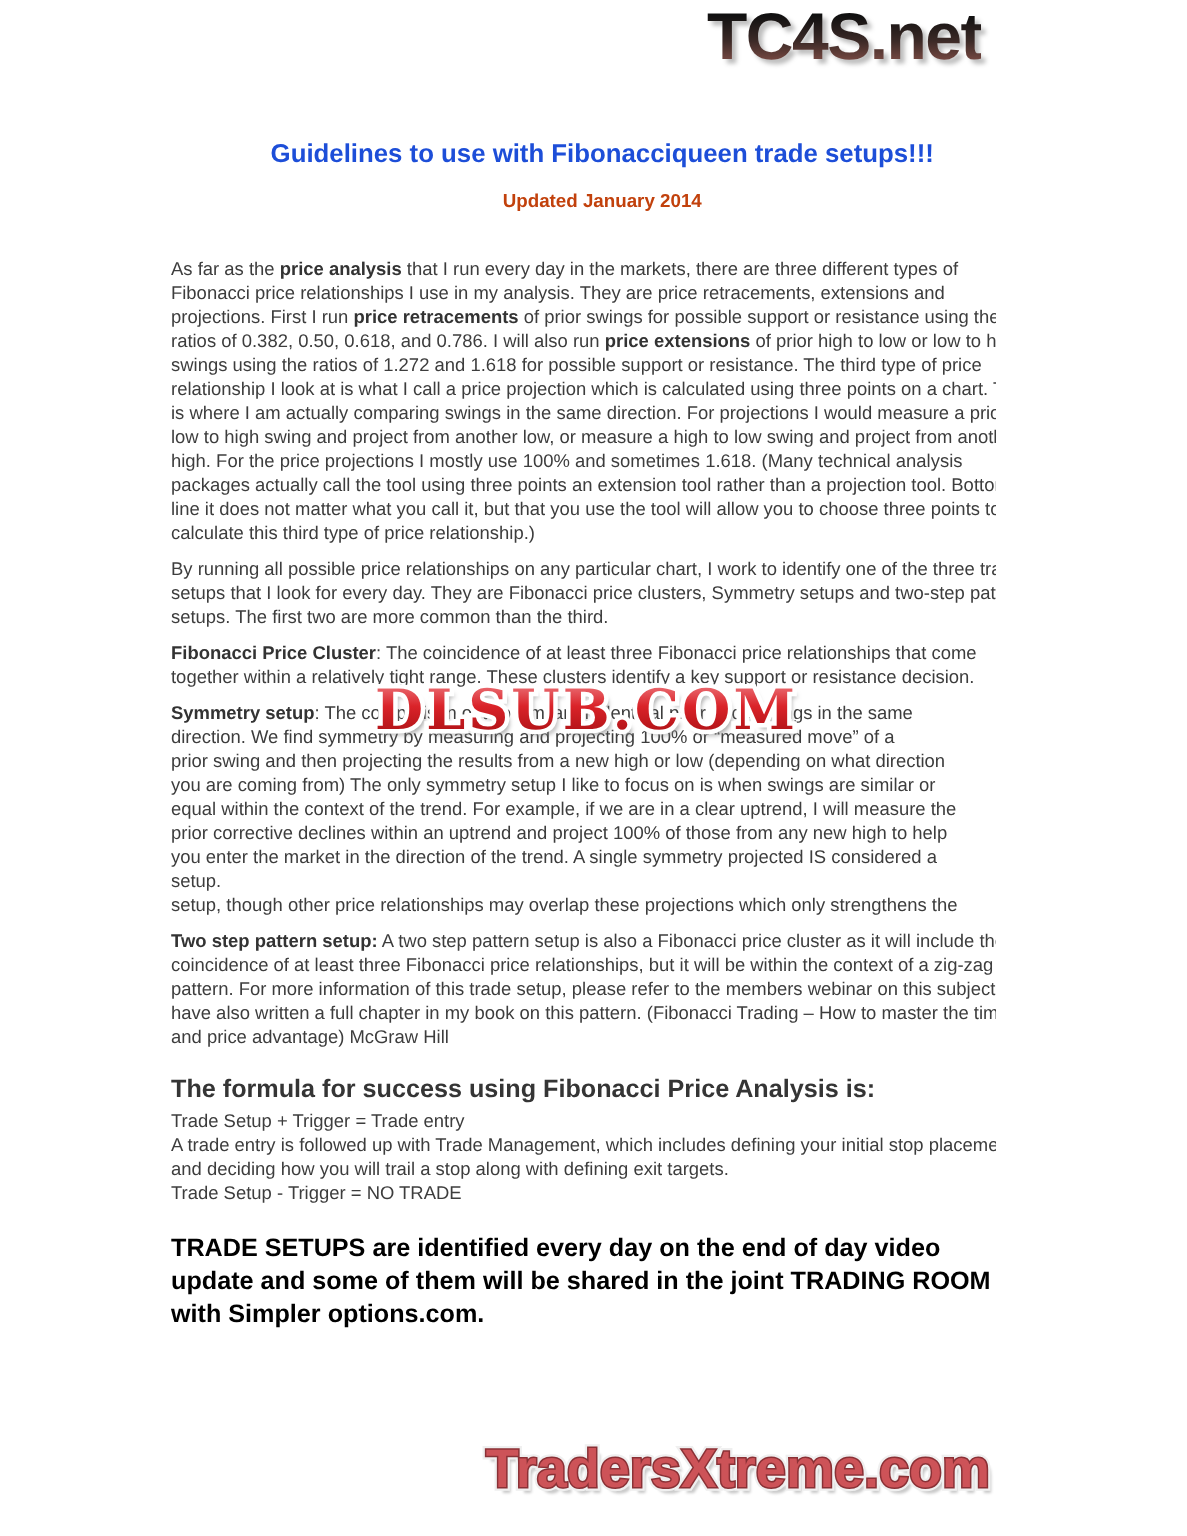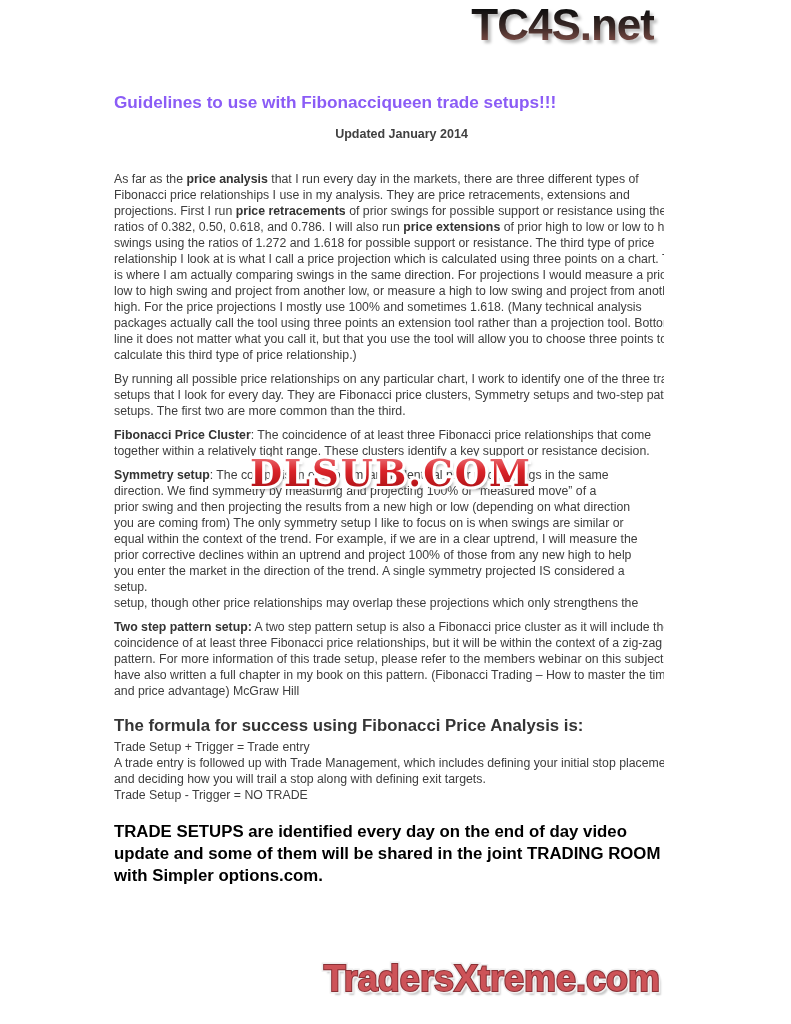--- a/index.html
+++ b/index.html
@@ -9,22 +9,22 @@
   
   .tc4s{
     position:absolute;top:0px;right:10px;
     font-size:44px;font-weight:bold;letter-spacing:-1px;
     background:linear-gradient(180deg,#101010 20%,#3c2a27 55%,#8e554d 92%);
     -webkit-background-clip:text;background-clip:text;color:transparent;
     filter:drop-shadow(3px 3px 1.5px #bdbdbd);
   }
 
   .content{position:absolute;left:114px;top:92px;width:575px;font-size:12.3px;line-height:16px;color:#3d3d3d;}
-  .doc-title{margin:0;font-weight:bold;font-size:17.2px;color:#8b5cf6;line-height:20px;}
-  .doc-subtitle{margin-top:14px;text-align:center;font-weight:bold;font-size:12.5px;color:#404040;}
+  .doc-title{margin:0;text-align:center;font-weight:bold;font-size:17.2px;color:#1d4ed8;line-height:20px;}
+  .doc-subtitle{margin-top:14px;text-align:center;font-weight:bold;font-size:12.5px;color:#c2410c;}
   .para{margin-top:8px;}
   .para.first{margin-top:29px;}
   b{color:#333333;}
 
   .symmetry{position:relative;}
   .symmetry .rline{white-space:nowrap;}
 
   
   .watermark{position:absolute;left:136px;top:-16px;width:290px;height:46px;}
   .wm-layer{position:absolute;left:0;top:0;font-family:"DejaVu Serif",serif;font-weight:bold;

